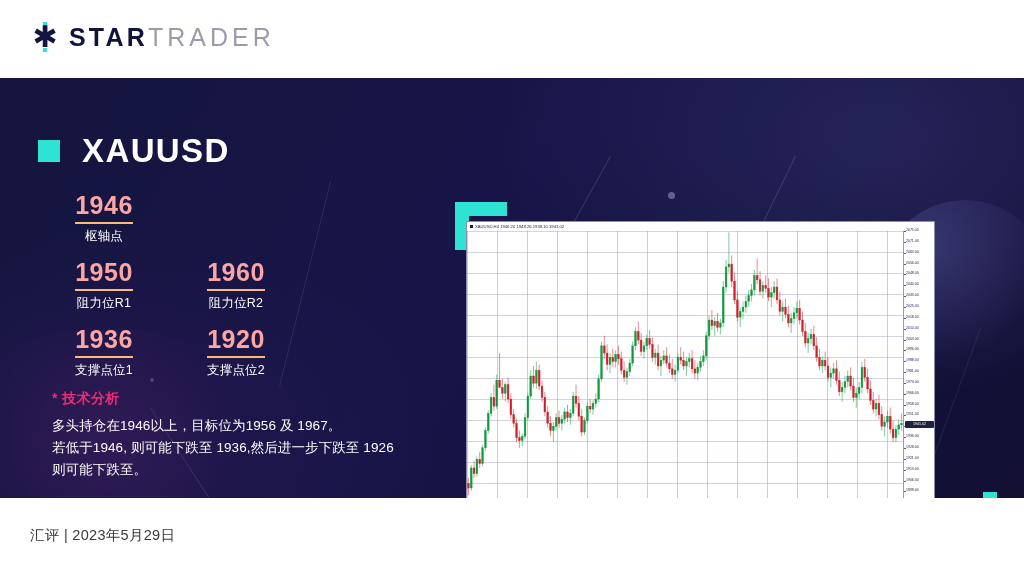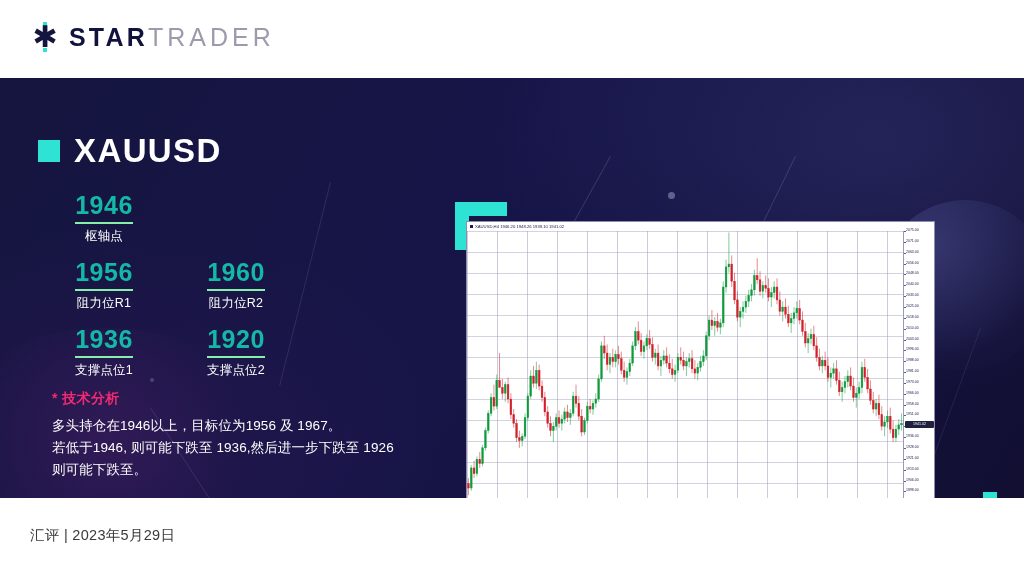--- a/index.html
+++ b/index.html
@@ -64,32 +64,32 @@
     border-radius:50%;
     background:radial-gradient(circle at 30% 28%, rgba(88,92,160,.42), rgba(30,30,80,.10) 68%);
   }
   .blob {
     position:absolute; left:-60px; top:250px; width:330px; height:220px;
     border-radius:50%;
     background:radial-gradient(circle at 50% 50%, rgba(64,30,96,.50), rgba(20,20,66,0) 70%);
   }
 
   
-  .pair-title { position:absolute; left:38px; top:54px; display:flex; align-items:center; gap:14px; }
+  .pair-title { position:absolute; left:38px; top:54px; display:flex; align-items:center; gap:22px; }
   .pair-square { width:22px; height:22px; background:#2fe3d4; }
   .pair-name { color:#ffffff; font-size:33px; font-weight:700; letter-spacing:1.4px; }
 
   .levels { position:absolute; left:38px; top:114px; width:360px; }
   .lv-row { display:flex; margin-bottom:14px; }
   .lv-cell { width:132px; text-align:center; }
   .lv-cell.spacer { visibility:hidden; }
   .lv-val {
-    color:#14b8a6; font-size:25px; font-weight:700; letter-spacing:.5px;
+    color:#fca5a5; font-size:25px; font-weight:700; letter-spacing:.5px;
     line-height:1.08; display:inline-block;
-    padding-bottom:3px; border-bottom:2px solid #86efac;
+    padding-bottom:3px; border-bottom:2px solid #fdba74;
   }
   .lv-lbl { color:#ffffff; font-size:12.5px; margin-top:4px; letter-spacing:.2px; }
 
   .analysis { position:absolute; left:24px; top:312px; width:400px;margin-left:28px; }
   .an-head { color:#ef2a72; font-size:14px; font-weight:700; margin-bottom:7px; letter-spacing:.4px; }
   .an-line { color:#ffffff; font-size:13.5px; line-height:1.62; letter-spacing:.1px; }
 
   
   .bracket { position:absolute; background:#2fe3d4; }
   .br-tl-h { left:455px; top:124px; width:52px; height:14px; }
@@ -181,21 +181,21 @@
     <div class="levels">
       <div class="lv-row">
         <div class="lv-cell">
           <div><span class="lv-val">1946</span></div>
           <div class="lv-lbl">枢轴点</div>
         </div>
         <div class="lv-cell spacer"></div>
       </div>
       <div class="lv-row">
         <div class="lv-cell">
-          <div><span class="lv-val">1956</span></div>
+          <div><span class="lv-val">1950</span></div>
           <div class="lv-lbl">阻力位R1</div>
         </div>
         <div class="lv-cell">
           <div><span class="lv-val">1960</span></div>
           <div class="lv-lbl">阻力位R2</div>
         </div>
       </div>
       <div class="lv-row">
         <div class="lv-cell">
           <div><span class="lv-val">1936</span></div>

